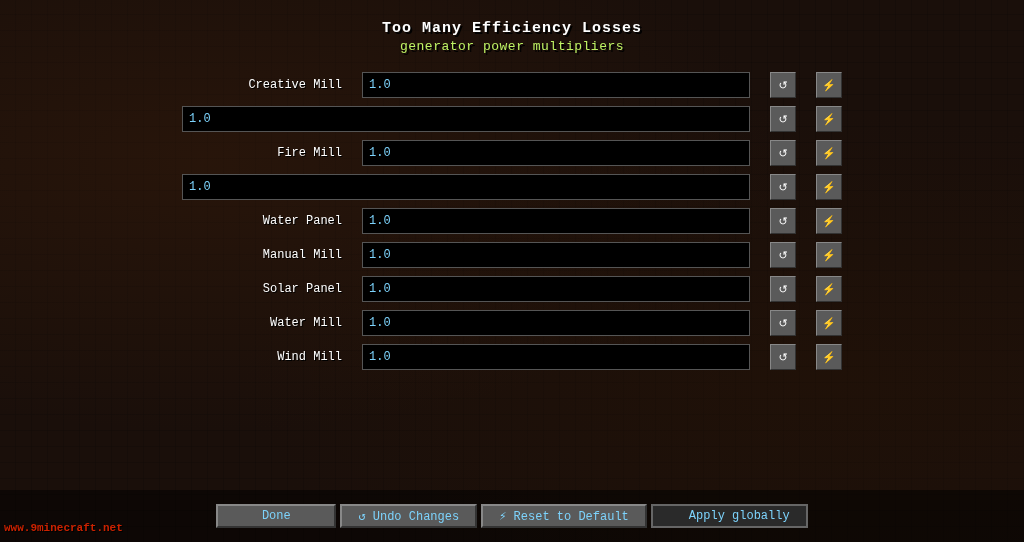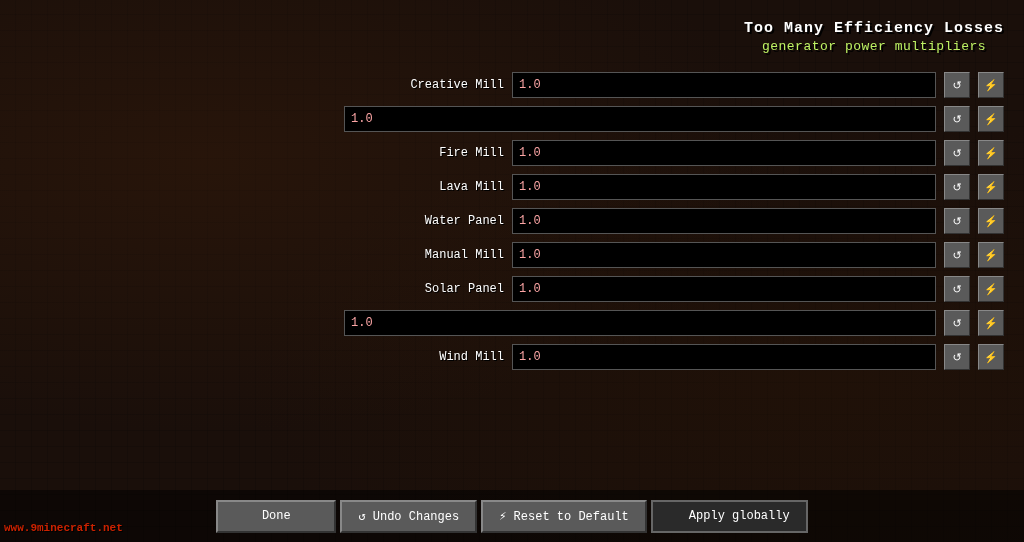--- a/index.html
+++ b/index.html
@@ -39,21 +39,21 @@
         radial-gradient(ellipse at 80% 70%, rgba(40,20,5,0.4) 0%, transparent 50%);
       pointer-events: none;
     }
 
     .main-container {
       position: relative;
       width: 100%;
       height: 100%;
       display: flex;
       flex-direction: column;
-      align-items: flex-end;
+      align-items: center;
       padding: 20px;
     }
 
     .title-area {
       text-align: center;
       margin-bottom: 16px;
     }
 
     .title-main {
       font-size: 15px;
@@ -76,39 +76,39 @@
     .settings-panel {
       width: 660px;
       display: flex;
       flex-direction: column;
       gap: 4px;
     }
 
     .setting-row {
       display: flex;
       align-items: center;
-      gap: 8px;
+      gap: 20px;
       height: 30px;
     }
 
     .setting-label {
       width: 160px;
       font-size: 12px;
       color: #ffffff;
       text-shadow: 1px 1px 0px #000;
       text-align: right;
       flex-shrink: 0;
     }
 
     .setting-input {
       flex: 1;
       height: 26px;
       background-color: #000000;
       border: 1px solid #555;
-      color: #fca5a5;
+      color: #7dd3fc;
       font-family: 'Courier New', Courier, monospace;
       font-size: 12px;
       padding: 2px 6px;
       outline: none;
     }
 
     .icon-btn {
       width: 26px;
       height: 26px;
       background-color: #5a5a5a;
@@ -132,27 +132,27 @@
       height: 52px;
       background-color: rgba(0,0,0,0.5);
       display: flex;
       align-items: center;
       justify-content: center;
       gap: 4px;
       padding: 8px;
     }
 
     .footer-btn {
-      height: 33px;
+      height: 24px;
       padding: 0 16px;
       background-color: #5a5a5a;
       border: 2px solid #888;
       border-bottom-color: #333;
       border-right-color: #333;
-      color: #ffffff;
+      color: #7dd3fc;
       font-family: 'Courier New', Courier, monospace;
       font-size: 12px;
       cursor: pointer;
       display: flex;
       align-items: center;
       gap: 6px;
       white-space: nowrap;
     }
 
     .footer-btn.done-btn {
@@ -199,21 +199,20 @@
         <button class="icon-btn">↺</button>
         <button class="icon-btn">⚡</button>
       </div>
       <div class="setting-row">
         <div class="setting-label">Fire Mill</div>
         <input type="text" class="setting-input" value="1.0" style="">
         <button class="icon-btn">↺</button>
         <button class="icon-btn">⚡</button>
       </div>
       <div class="setting-row">
-        <div class="setting-label">Lava Mill</div>
         <input type="text" class="setting-input" value="1.0" style="">
         <button class="icon-btn">↺</button>
         <button class="icon-btn">⚡</button>
       </div>
       <div class="setting-row">
         <div class="setting-label">Water Panel</div>
         <input type="text" class="setting-input" value="1.0" style="">
         <button class="icon-btn">↺</button>
         <button class="icon-btn">⚡</button>
       </div>
@@ -223,20 +222,21 @@
         <button class="icon-btn">↺</button>
         <button class="icon-btn">⚡</button>
       </div>
       <div class="setting-row">
         <div class="setting-label">Solar Panel</div>
         <input type="text" class="setting-input" value="1.0" style="">
         <button class="icon-btn">↺</button>
         <button class="icon-btn">⚡</button>
       </div>
       <div class="setting-row">
+        <div class="setting-label">Water Mill</div>
         <input type="text" class="setting-input" value="1.0" style="">
         <button class="icon-btn">↺</button>
         <button class="icon-btn">⚡</button>
       </div>
       <div class="setting-row">
         <div class="setting-label">Wind Mill</div>
         <input type="text" class="setting-input" value="1.0" style="">
         <button class="icon-btn">↺</button>
         <button class="icon-btn">⚡</button>
       </div>

